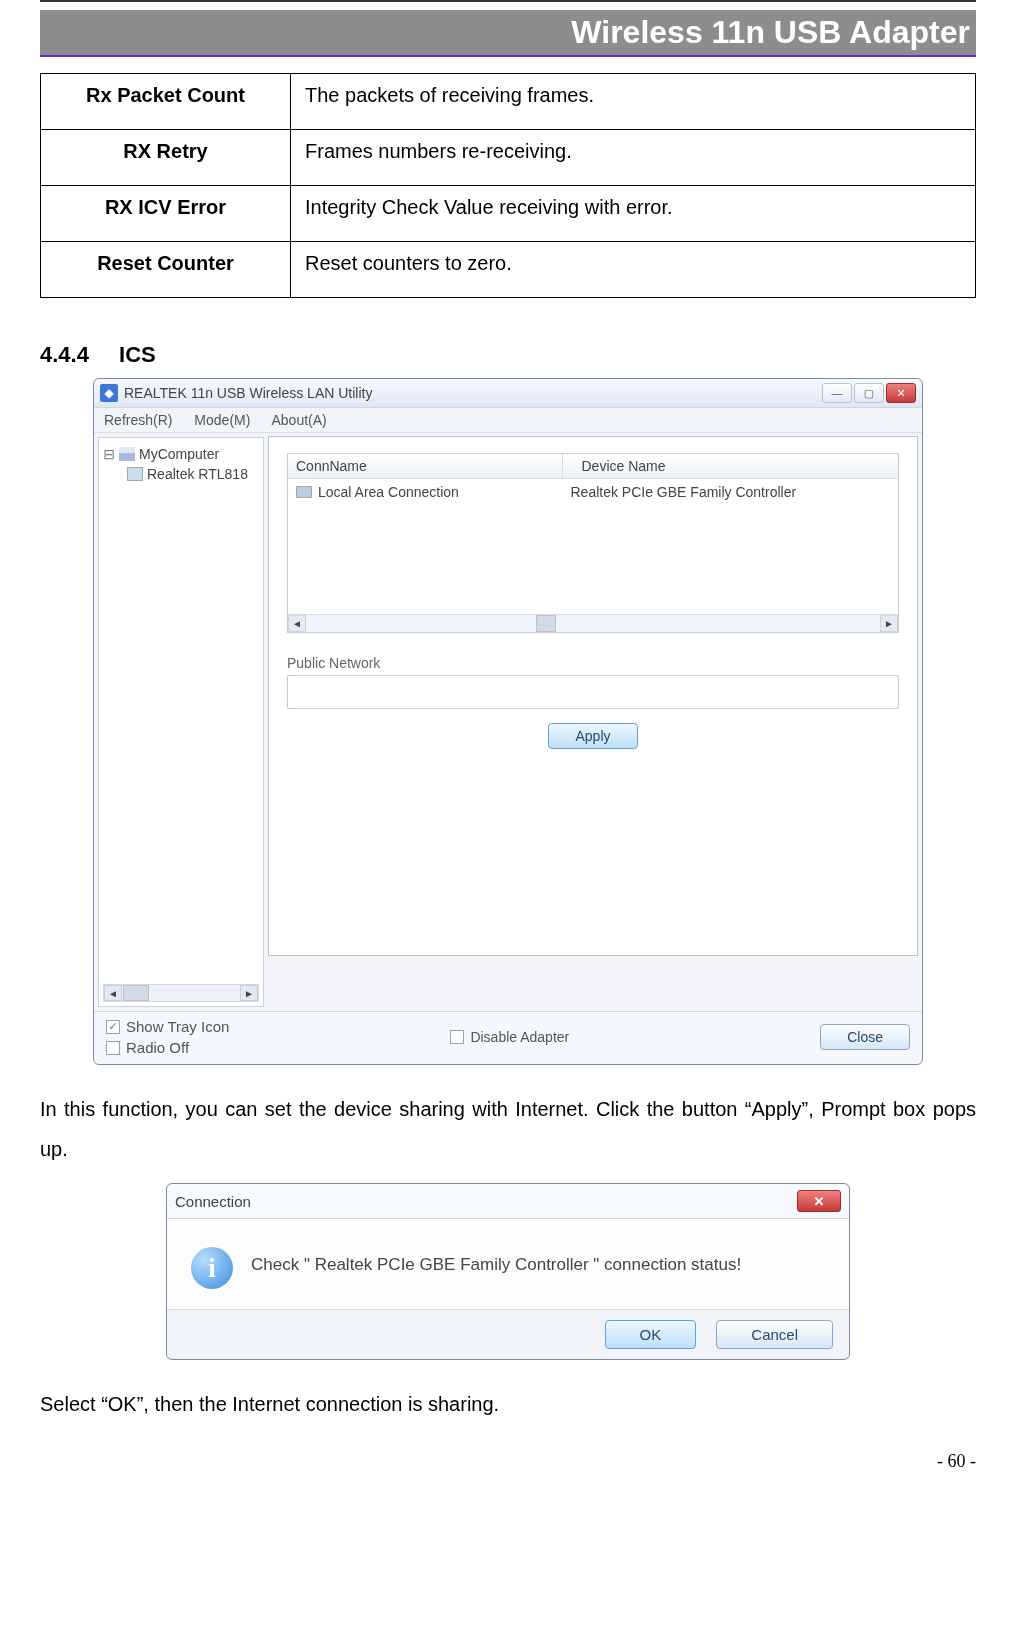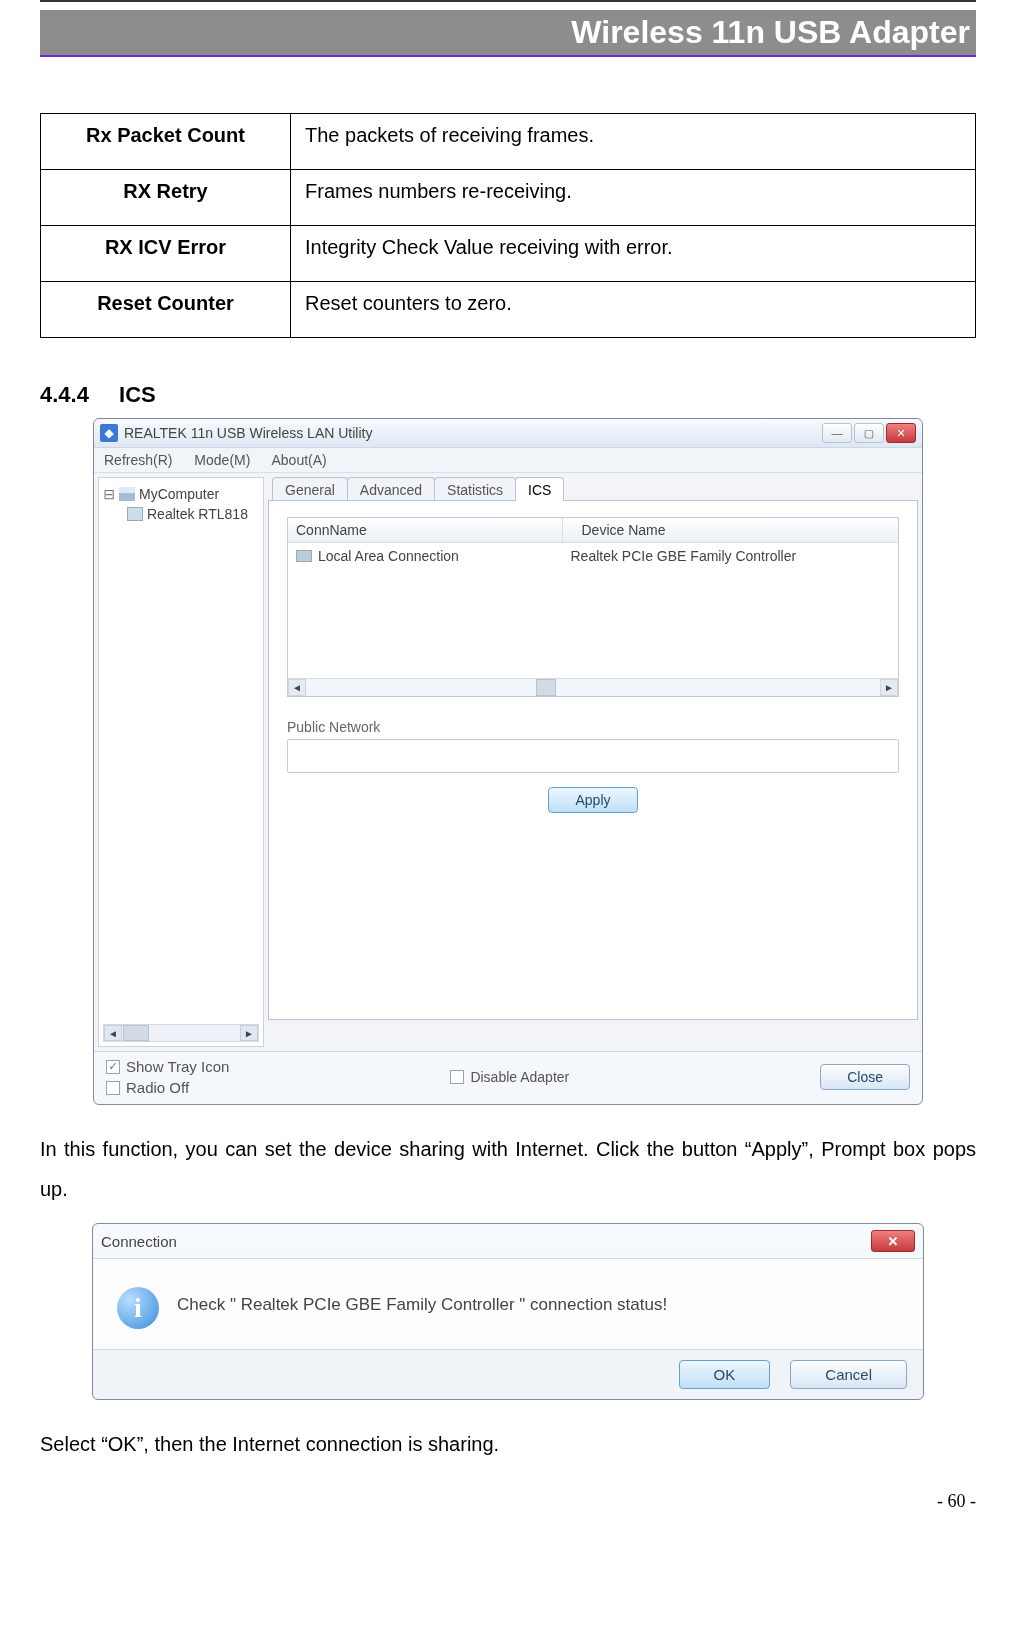--- a/index.html
+++ b/index.html
@@ -24,21 +24,21 @@
     text-align: right;
     padding: 4px 6px;
     border-bottom: 2px solid #6d28d9;
   }
   .header-rule {
     border: none;
     border-top: 2px solid #333;
     margin: 0;
   }
   .def-table {
-    margin-top: 56px;
+    margin-top: 16px;
     width: 100%;
     border-collapse: collapse;
     font-size: 20px;
   }
   .def-table td {
     border: 1px solid #000;
     padding: 10px 14px 22px 14px;
     vertical-align: top;
   }
   .def-table .term {
@@ -177,21 +177,21 @@
   .chk-row { display:flex; align-items:center; gap:6px;}
   .chk { width:14px; height:14px; border:1px solid #8fa3bc; background:#fff; display:inline-flex; align-items:center; justify-content:center; font-size:11px; color:#3a74b8;}
   .mid-chk { margin:0 auto; display:flex; align-items:center; gap:6px; color:#555;}
   .close-foot { margin-left:30px; }
 
   
   .para { font-size:20px; line-height:2.0; margin:6px 0 14px; text-align:justify;}
 
   
   .win2 {
-    width: 832px;
+    width: 684px;
     margin: 0 auto;
     border:1px solid #7a8aa0;
     border-radius:6px;
     background:linear-gradient(#f7fafe,#ecf1f8);
     text-align:left;
     font-family: "Segoe UI", Tahoma, sans-serif;
     font-size:15px;
     color:#444;
     filter: blur(0.3px);
   }
@@ -298,26 +298,20 @@
             <span>Realtek RTL818</span>
           </div>
           <div class="tree-scrollbar">
             <span class="arrow">◄</span>
             <span class="thumb"></span>
             <div style="flex:1;"></div>
             <span class="arrow">►</span>
           </div>
         </div>
         <div class="main-panel">
-          <div class="tabs-row">
-            <div class="tab">General</div>
-            <div class="tab">Advanced</div>
-            <div class="tab">Statistics</div>
-            <div class="tab active">ICS</div>
-          </div>
           <div class="tab-content">
             <div class="list-box">
               <div class="list-head">
                 <div class="col-a">ConnName</div>
                 <div class="col-b">Device Name</div>
               </div>
               <div class="list-row">
                 <div class="col-a" style="display:flex;align-items:center;border:none;padding:2px 0;">
                   <span class="net-icon"></span>
                   <span>Local Area Connection</span>

